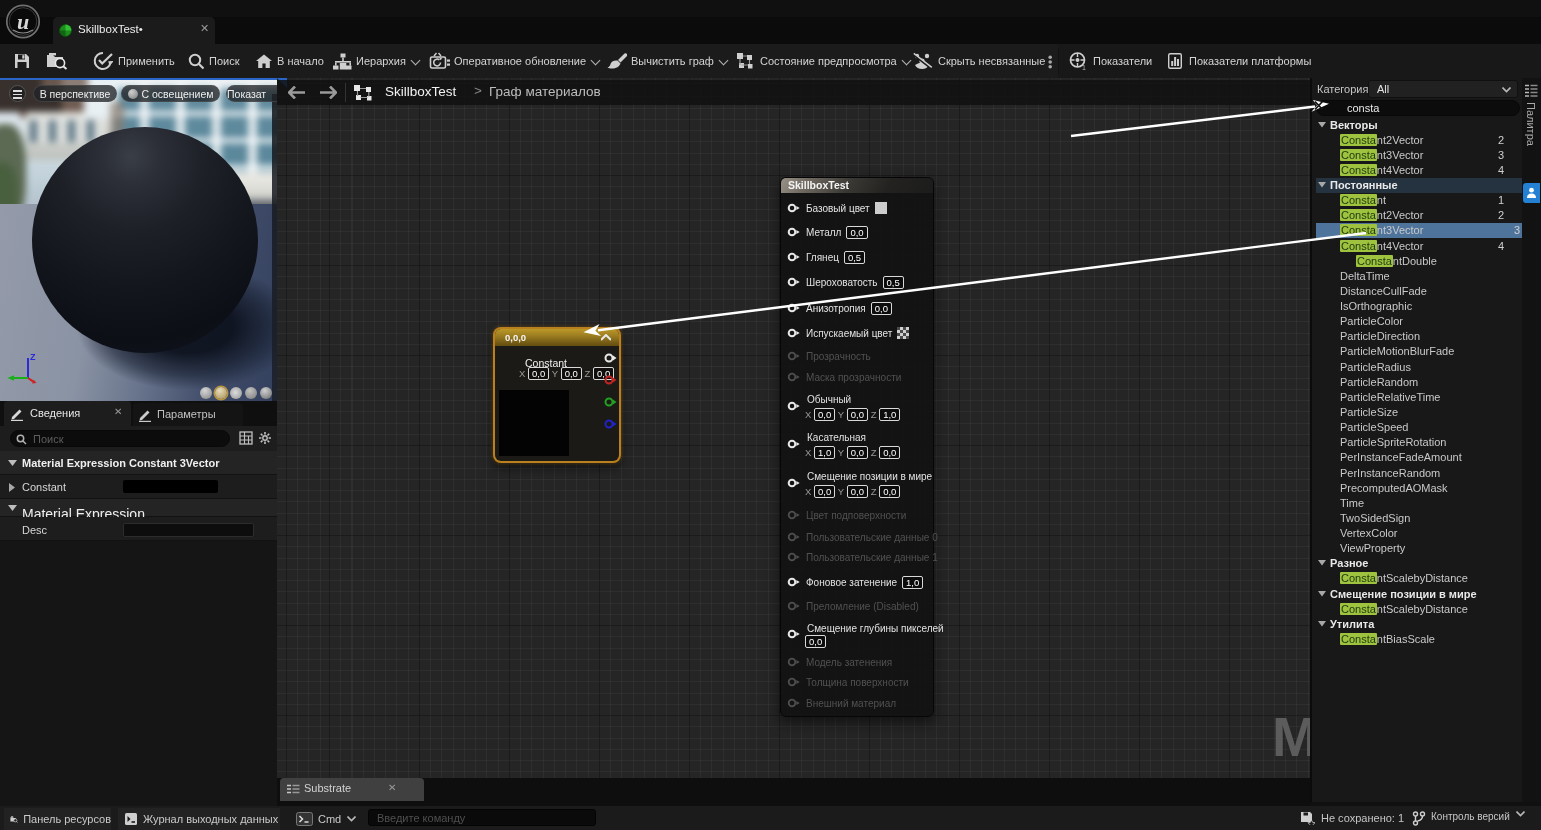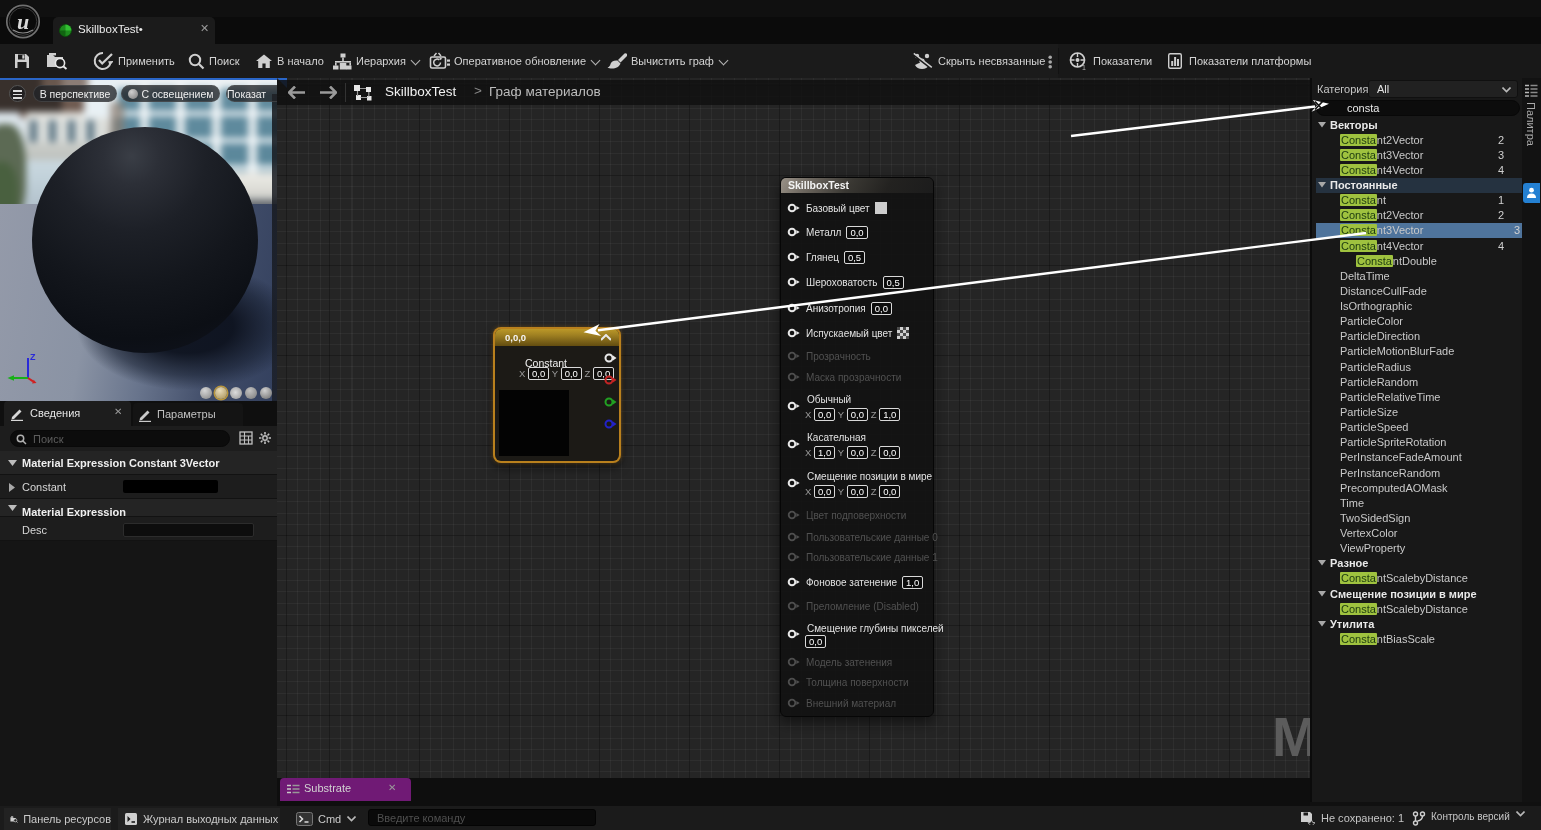--- a/index.html
+++ b/index.html
@@ -115,20 +115,27 @@
       <path d="M5 4 l2.5-3 M12 4 l-2.5-3" stroke="#cfcfcf" stroke-width="1.4"></path>
       <path d="M11.5 10.5 a3.4 3.4 0 1 1 -1.2-2.6" fill="none" stroke="#cfcfcf" stroke-width="1.5"></path>
       <path d="M10.5 5.2 l0.3 3 2.6-1.4z" fill="#cfcfcf"></path>
       <rect x="18" y="7.5" width="3" height="2.2" fill="#cfcfcf"></rect>
           <rect x="18" y="11.5" width="3" height="2.2" fill="#cfcfcf"></rect>
     </svg>Оперативное обновление<span class="chev"></span></div>
     <div class="tbtn" style="left:607px"><svg width="20" height="19" viewBox="0 0 20 19" style="margin-right:4px">
       <path d="M11 8 L17.5 1.5 a1.8 1.8 0 0 1 2.5 2.5 L13.5 10.5 Z" fill="#cfcfcf"></path>
       <path d="M10.5 8.5 l3 3 c-1 3-4.5 5-8.5 5 c-1.8 0-3.4-0.4-4.5-1 c2-0.8 2.6-2 3-3.6 c0.5-2 3-3.8 7-3.4Z" fill="#cfcfcf"></path>
     </svg>Вычистить граф<span class="chev"></span></div>
+    <div class="tbtn" style="left:735px"><svg width="20" height="18" viewBox="0 0 20 18" style="margin-right:5px">
+      <rect x="2" y="1" width="6" height="6" fill="#cfcfcf"></rect>
+          <rect x="12" y="3" width="5" height="5" fill="#cfcfcf"></rect>
+      <rect x="4" y="11" width="5" height="5" fill="#cfcfcf"></rect>
+          <rect x="13" y="12" width="4.5" height="4.5" fill="#cfcfcf"></rect>
+      <path d="M5 7 v6 M8 4 h4 M6.5 13 h6.5 M14.5 8 v4" stroke="#9a9a9a" stroke-width="1.2"></path>
+    </svg>Состояние предпросмотра<span class="chev"></span></div>
     <div class="tbtn" style="left:911px"><svg width="22" height="18" viewBox="0 0 22 18" style="margin-right:5px">
       <circle cx="6" cy="4" r="2.2" fill="#cfcfcf"></circle>
           <circle cx="16" cy="4" r="2.2" fill="#cfcfcf"></circle>
       <circle cx="11" cy="9" r="2.6" fill="#cfcfcf"></circle>
       <path d="M4 13 q7-5 14 0 q-2 4-7 4 q-5 0-7-4Z" fill="#cfcfcf"></path>
       <path d="M2 2 L20 16" stroke="#1b1b1b" stroke-width="2.6"></path>
           <path d="M2.8 1.4 L20.8 15.4" stroke="#cfcfcf" stroke-width="1.4"></path>
     </svg>Скрыть несвязанные</div>
     <svg class="abs" style="left:1048px;top:11px" width="5" height="14">
         <circle cx="2.2" cy="2.2" r="1.8" fill="#a8a8a8"></circle>
@@ -260,21 +267,21 @@
           <path d="M0 0 l6 4.5 L0 9z" fill="#a8a8a8"></path>
         </svg>
       <span style="position:absolute;left:22px;top:6px;font-size:11px;color:#d6d6d6">Constant</span>
       <div style="position:absolute;left:123px;top:5px;width:95px;height:13px;border-radius:2px;background:#000"></div>
     </div>
 
     <div class="abs" style="left:0;top:98px;width:277px;height:18px;background:#242424;border-bottom:1px solid #121212">
       <svg style="position:absolute;left:8px;top:6px" width="9" height="7">
           <path d="M0 0 h9 l-4.5 6z" fill="#bdbdbd"></path>
         </svg>
-      <span style="position:absolute;left:22px;top:7px;font-size:11px;font-weight:bold;color:#efefef">Material Expression</span>
+      <span style="position:absolute;left:22px;top:7px;font-size:14px;font-weight:normal;color:#efefef">Material Expression</span>
     </div>
 
     <div class="abs" style="left:0;top:116px;width:277px;height:24px;background:#1d1d1d;border-bottom:1px solid #121212">
       <span style="position:absolute;left:22px;top:7px;font-size:11px;color:#d6d6d6">Desc</span>
       <div style="position:absolute;left:123px;top:6px;width:131px;height:14px;border-radius:2px;background:#0d0d0d;border:1px solid #2c2c2c"></div>
     </div>
   </div>
   <div class="abs" id="graph">
 
     <svg class="abs" style="left:0;top:0" width="10" height="10">
@@ -639,21 +646,21 @@
     </svg>
     <div style="position:absolute;left:3px;top:24px;font-size:11px;color:#a9a9a9;writing-mode:vertical-rl">Палитра</div>
     <div style="position:absolute;left:1px;top:105px;width:17px;height:20px;background:#2480d2;border-radius:3px 0 0 3px">
       <svg style="position:absolute;left:3px;top:4px" width="11" height="12" viewBox="0 0 11 12">
         <circle cx="5.5" cy="3.2" r="2.4" fill="#fff"></circle>
           <path d="M1 11 q0-4.5 4.5-4.5 q4.5 0 4.5 4.5z" fill="#fff"></path>
       </svg>
     </div>
   </div>
   <div class="abs" id="substratebar">
-    <div class="abs" style="left:3px;top:0px;width:131px;height:23px;background:#701a75;border-radius:4px 4px 0 0">
+    <div class="abs" style="left:3px;top:0px;width:144px;height:23px;background:#404040;border-radius:4px 4px 0 0">
       <svg style="position:absolute;left:7px;top:6px" width="13" height="12" viewBox="0 0 13 12">
         <path d="M0 1.5 h4 M0 5 h4 M0 8.5 h4" stroke="#c8c8c8" stroke-width="1.6"></path>
         <path d="M5.5 1.5 h7 M5.5 5 h7 M5.5 8.5 h7" stroke="#989898" stroke-width="1.6"></path>
       </svg>
       <span style="position:absolute;left:24px;top:4px;font-size:11px;color:#d2d2d2">Substrate</span>
       <span style="position:absolute;left:108px;top:4px;font-size:10px;color:#9a9a9a">✕</span>
     </div>
   </div>
   <div class="abs" id="statusbar">
     <div class="sbtn" style="left:4px;width:107px;padding-left:6px">

